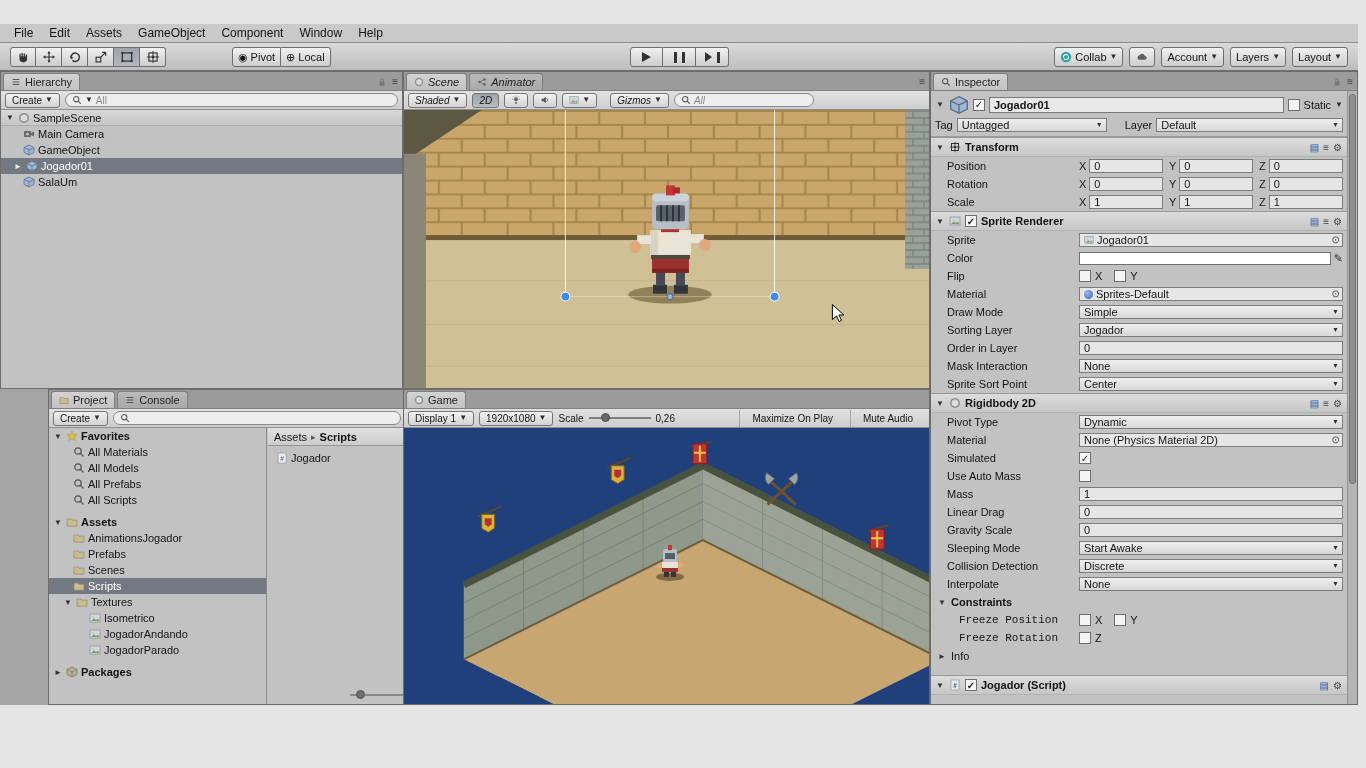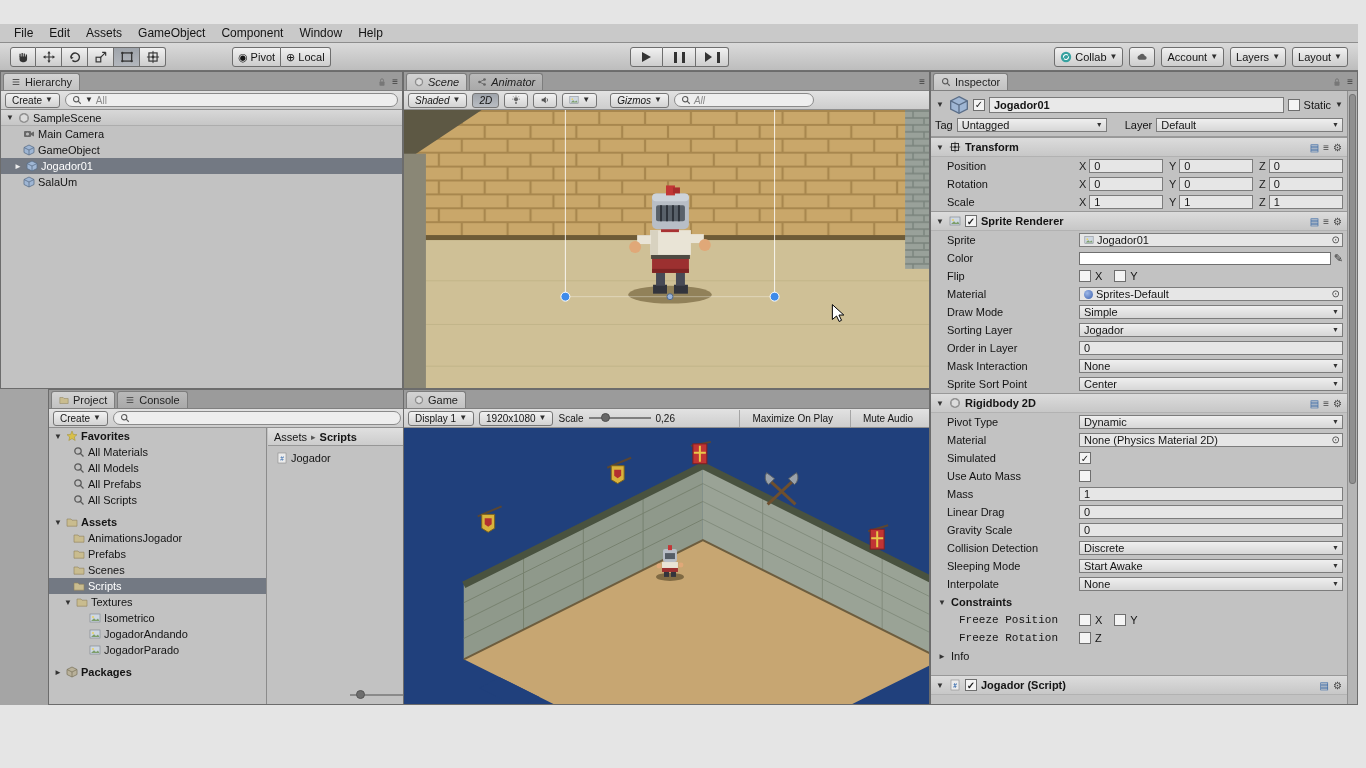--- a/index.html
+++ b/index.html
@@ -970,29 +970,29 @@
               <span>0</span>
             </div>
         </div>
         <div class="irow">
           <span class="ilabel">Gravity Scale</span>
           <div class="ifield">
               <span>0</span>
             </div>
         </div>
         <div class="irow">
+          <span class="ilabel">Sleeping Mode</span>
+          <div class="ifield dd">
+              <span>Start Awake</span>
+            </div>
+        </div>
+        <div class="irow">
           <span class="ilabel">Collision Detection</span>
           <div class="ifield dd">
               <span>Discrete</span>
-            </div>
-        </div>
-        <div class="irow">
-          <span class="ilabel">Sleeping Mode</span>
-          <div class="ifield dd">
-              <span>Start Awake</span>
             </div>
         </div>
         <div class="irow">
           <span class="ilabel">Interpolate</span>
           <div class="ifield dd">
               <span>None</span>
             </div>
         </div>
         <div class="irow" style="padding-left:6px">
           <span class="fold">▼</span>

